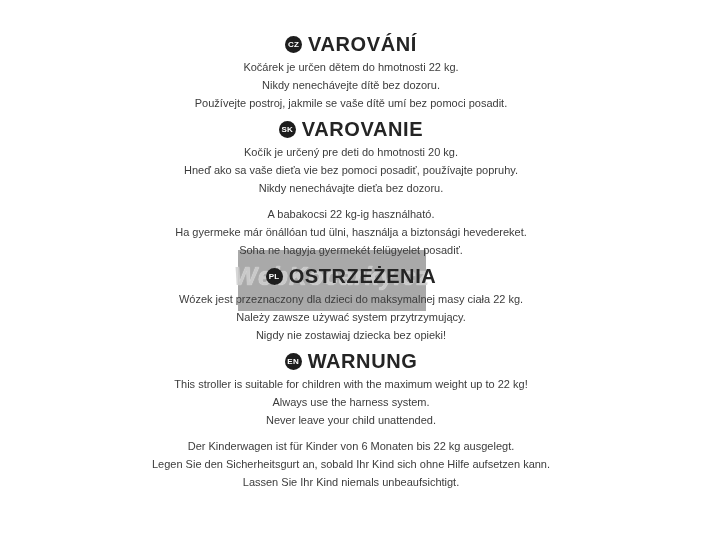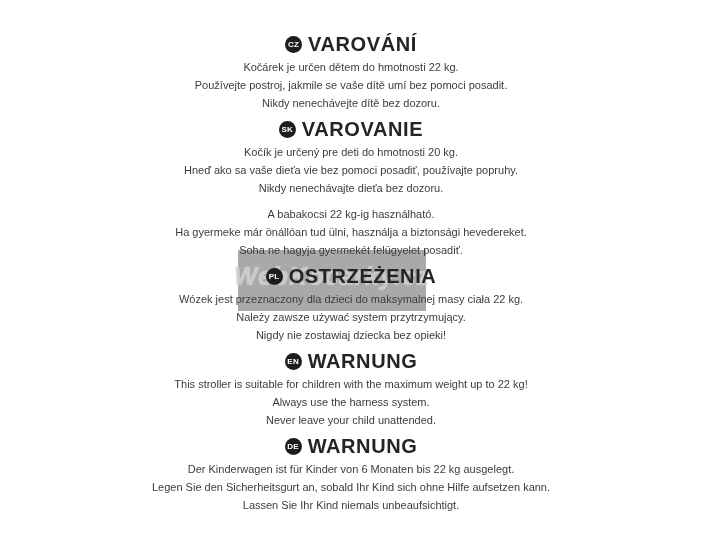--- a/index.html
+++ b/index.html
@@ -88,22 +88,22 @@
   <div class="watermark-box">
     <span class="watermark-text">WebKocarky.cz</span>
   </div>
   <div class="content">
   <section class="warn-section">
     <h2 class="heading">
       <span class="badge">CZ</span>
       <span class="title">VAROVÁNÍ</span>
     </h2>
   <div class="line">Kočárek je určen dětem do hmotnosti 22 kg.</div>
+        <div class="line">Nikdy nenechávejte dítě bez dozoru.</div>
         <div class="line">Používejte postroj, jakmile se vaše dítě umí bez pomoci posadit.</div>
-        <div class="line">Nikdy nenechávejte dítě bez dozoru.</div>
       </section>
 
   <section class="warn-section">
     <h2 class="heading">
       <span class="badge">SK</span>
       <span class="title">VAROVANIE</span>
     </h2>
   <div class="line">Kočík je určený pre deti do hmotnosti 20 kg.</div>
         <div class="line">Hneď ako sa vaše dieťa vie bez pomoci posadiť, používajte popruhy.</div>
         <div class="line">Nikdy nenechávajte dieťa bez dozoru.</div>
@@ -129,22 +129,18 @@
     <h2 class="heading">
       <span class="badge">EN</span>
       <span class="title">WARNUNG</span>
     </h2>
   <div class="line">This stroller is suitable for children with the maximum weight up to 22 kg!</div>
         <div class="line">Always use the harness system.</div>
         <div class="line">Never leave your child unattended.</div>
       </section>
 
   <section class="warn-section">
-    <h2 class="heading">
-      <span class="badge">DE</span>
-      <span class="title">WARNUNG</span>
-    </h2>
   <div class="line">Der Kinderwagen ist für Kinder von 6 Monaten bis 22 kg ausgelegt.</div>
         <div class="line">Legen Sie den Sicherheitsgurt an, sobald Ihr Kind sich ohne Hilfe aufsetzen kann.</div>
         <div class="line">Lassen Sie Ihr Kind niemals unbeaufsichtigt.</div>
       </section>
 </div>
 </div>
 
 </body></html>

